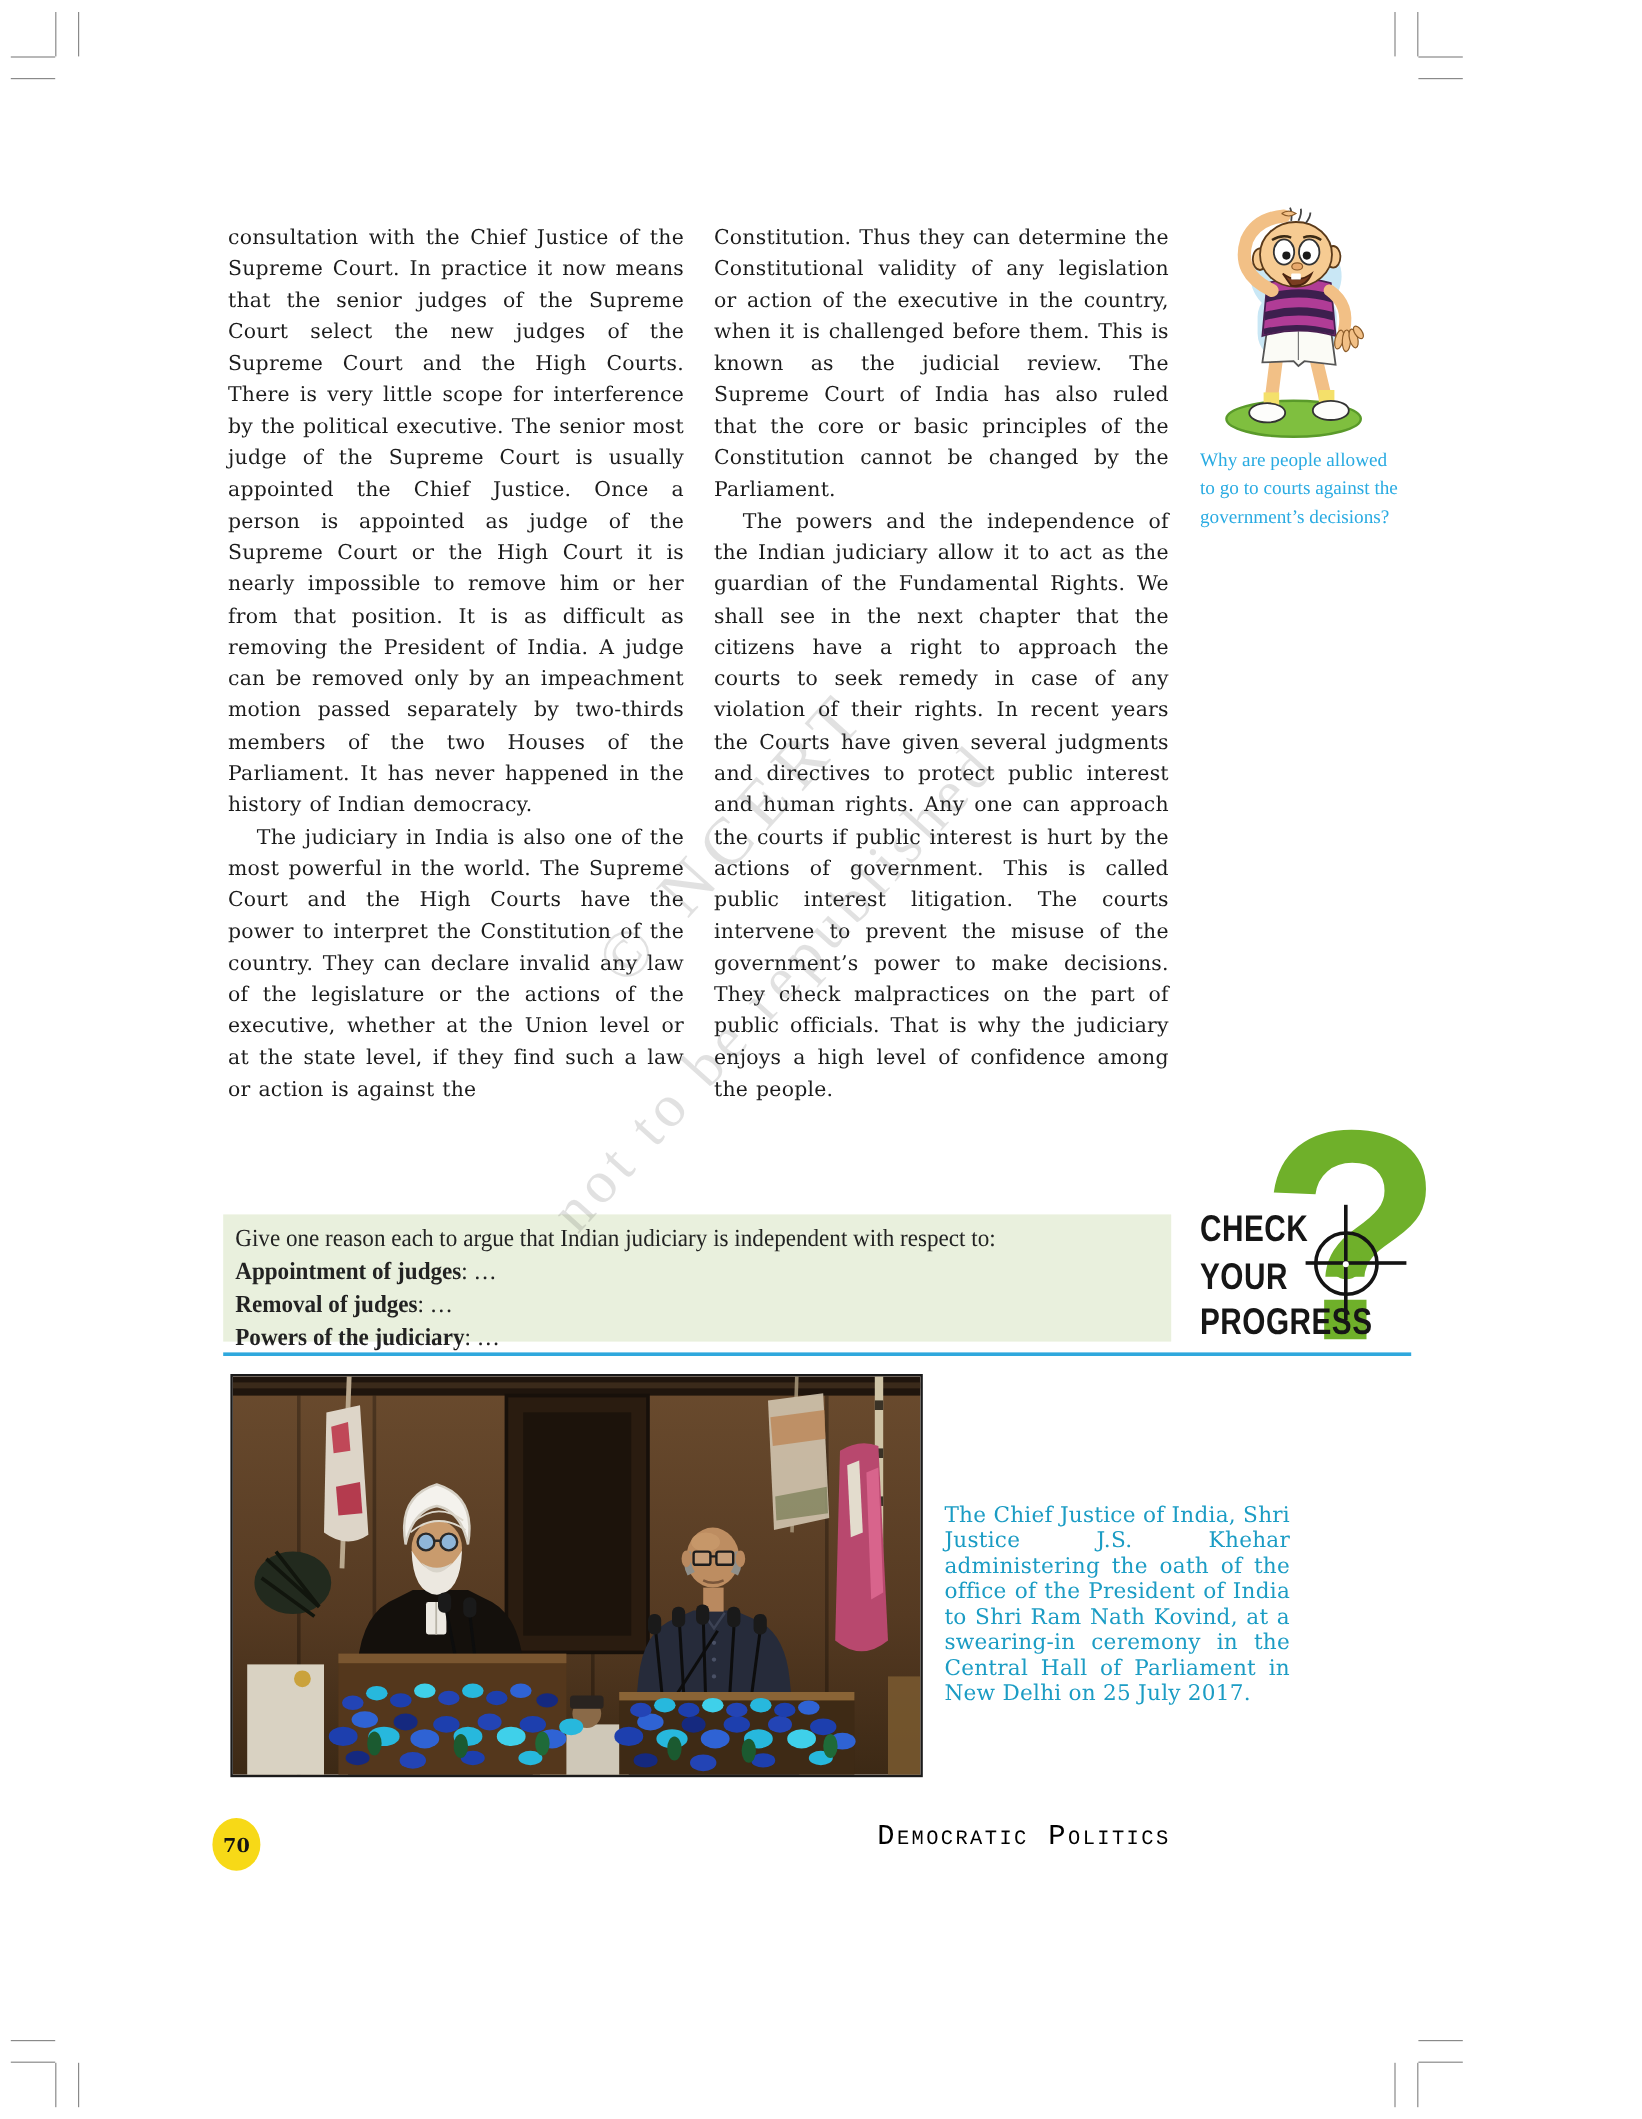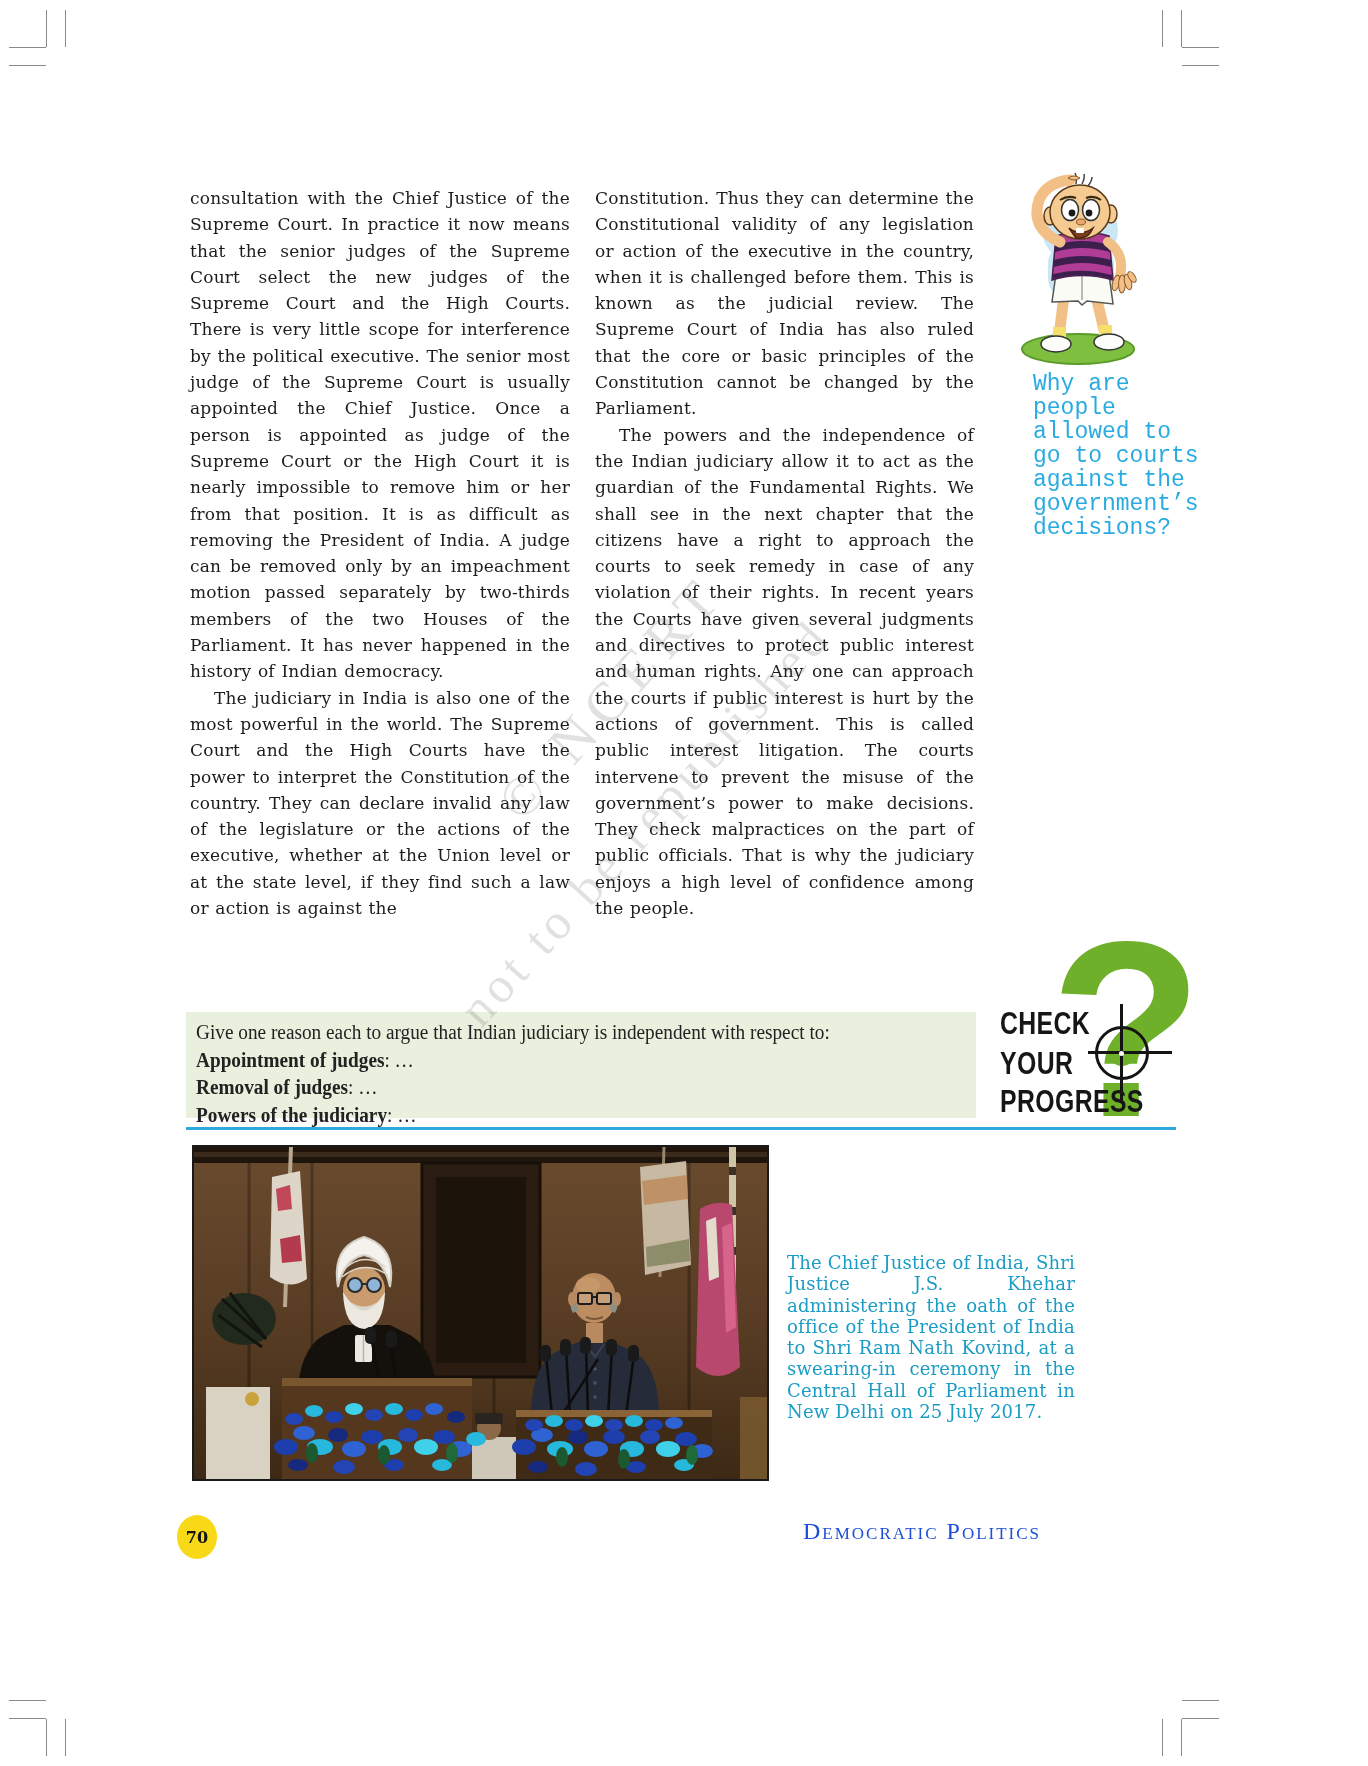--- a/index.html
+++ b/index.html
@@ -9,22 +9,22 @@
   .cm{position:absolute;background:#8a8a8a;}
   
   .col{position:absolute;top:185px;}
   .col-left{left:190px;width:380px;}
   .col-right{left:595px;width:379px;}
   p.body{margin:0;font-size:17px;line-height:26.3px;text-align:justify;color:#1c1c1c;
          letter-spacing:0.2px;word-spacing:1px;}
   p.indent{text-indent:24px;}
   
   .cartoon{position:absolute;left:1012px;top:170px;width:140px;height:200px;}
-  .why{position:absolute;left:1000px;top:372px;width:172px;font-family:Liberation Mono, monospace;
-       font-size:23px;line-height:24px;color:#29abe2;margin-left:33px;}
+  .why{position:absolute;left:1000px;top:372px;width:172px;font-family:Liberation Serif, serif;
+       font-size:16px;line-height:24px;color:#29abe2;}
   
   .qbox{position:absolute;left:186px;top:1012px;width:790px;height:106px;background:#e9f0dd;
         box-sizing:border-box;padding:7px 10px 0 10px;font-family:Liberation Serif, serif;
         color:#222;}
   .qinner{transform:scaleX(0.94);transform-origin:left top;}
   .qline{font-size:20.5px;line-height:27.5px;white-space:nowrap;}
   
   .cyp-q{position:absolute;left:1050px;top:905px;font-family:"Liberation Sans",sans-serif;
          font-weight:bold;font-size:250px;line-height:1;color:#6fb02a;}
   .cyp-word{position:absolute;left:1000px;font-family:"Liberation Sans",sans-serif;font-weight:bold;
@@ -40,22 +40,22 @@
   .rule{position:absolute;left:186px;top:1127px;width:990px;height:2.5px;background:#2fa8dd;}
   
   .photo{position:absolute;left:192px;top:1145px;width:573px;height:332px;border:2px solid #1a1a1a;
          box-sizing:content-box;}
   .caption{position:absolute;left:787px;top:1252px;width:288px;font-size:18px;line-height:21.3px;
            text-align:justify;color:#1b9cc4;letter-spacing:0.2px;}
   
   .badge{position:absolute;left:177px;top:1515px;width:40px;height:44px;background:#f7d917;
          border-radius:50%;display:flex;align-items:center;justify-content:center;
          font-weight:bold;font-size:16px;color:#141414;}
-  .book{position:absolute;left:803px;top:1518px;font-family:Liberation Serif, serif;
-        font-variant:small-caps;font-size:24px;letter-spacing:2px;color:#1d4ed8;}
+  .book{position:absolute;left:731px;top:1518px;font-family:Liberation Mono, monospace;
+        font-variant:small-caps;font-size:24px;letter-spacing:2px;color:#000000;}
   .year{position:absolute;left:0;top:1700px;width:1368px;text-align:center;
         font-family:"Liberation Sans",sans-serif;font-size:17px;color:#111;}
   
   .wm{position:absolute;left:340px;top:700px;transform:rotate(-48deg);color:rgba(70,70,70,0.16);
       font-family:"Liberation Serif",serif;pointer-events:none;z-index:6;}
   .wm-1{font-size:56px;letter-spacing:10px;margin-left:180px;white-space:nowrap;}
   .wm-2{font-size:50px;letter-spacing:5px;margin-top:48px;white-space:nowrap;}
 </style>
 </head>
 <body>

